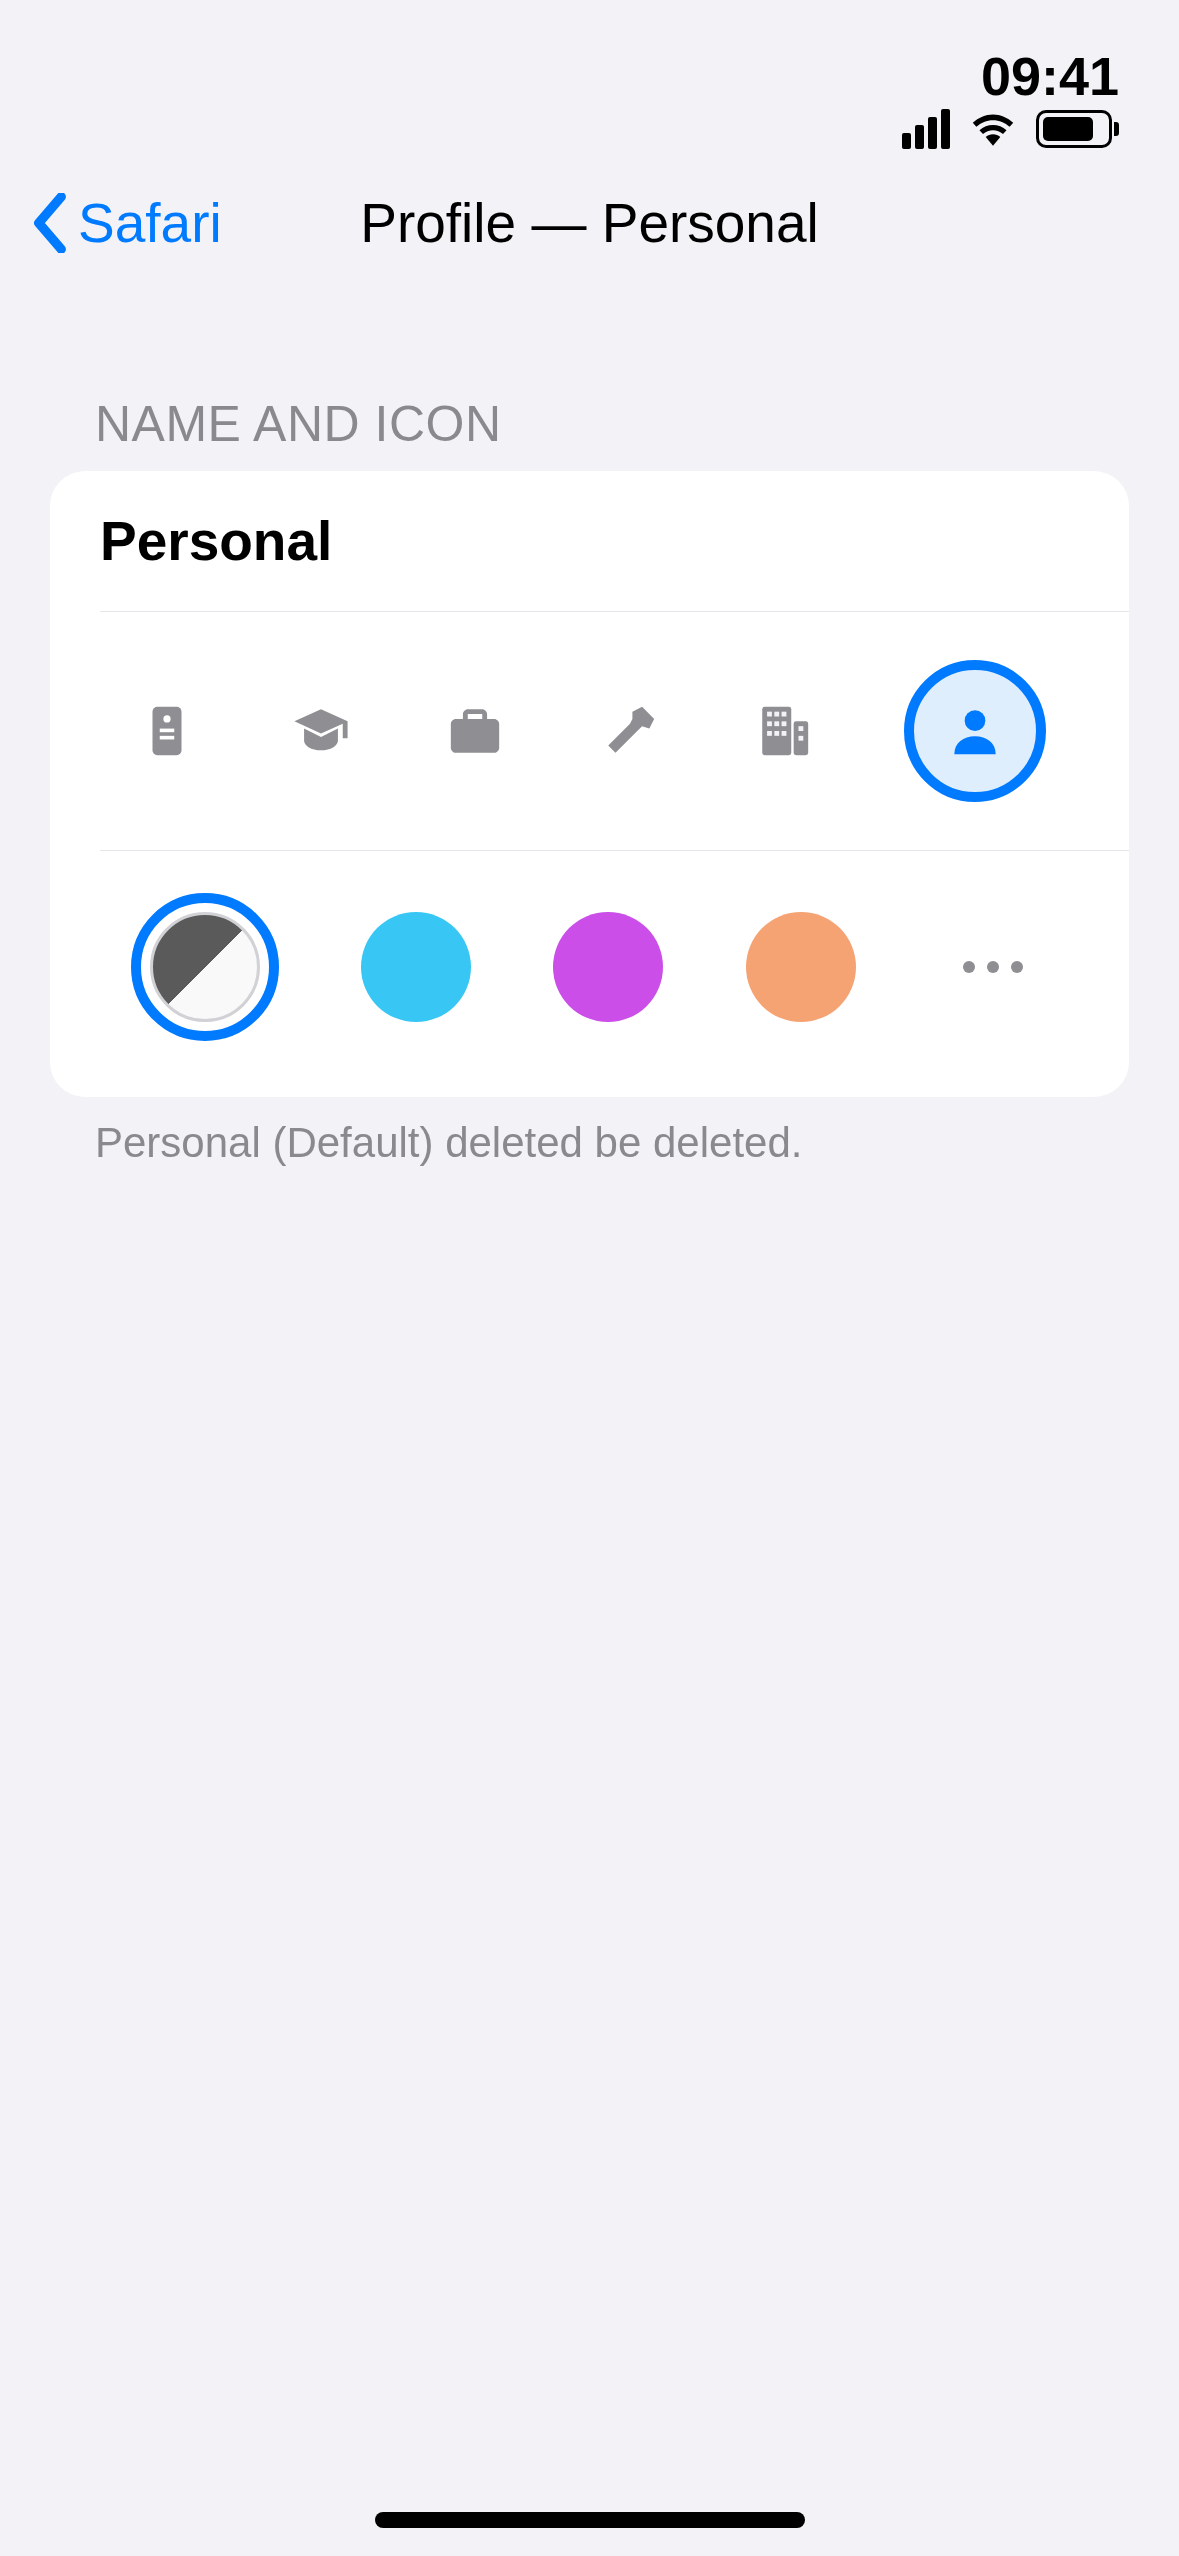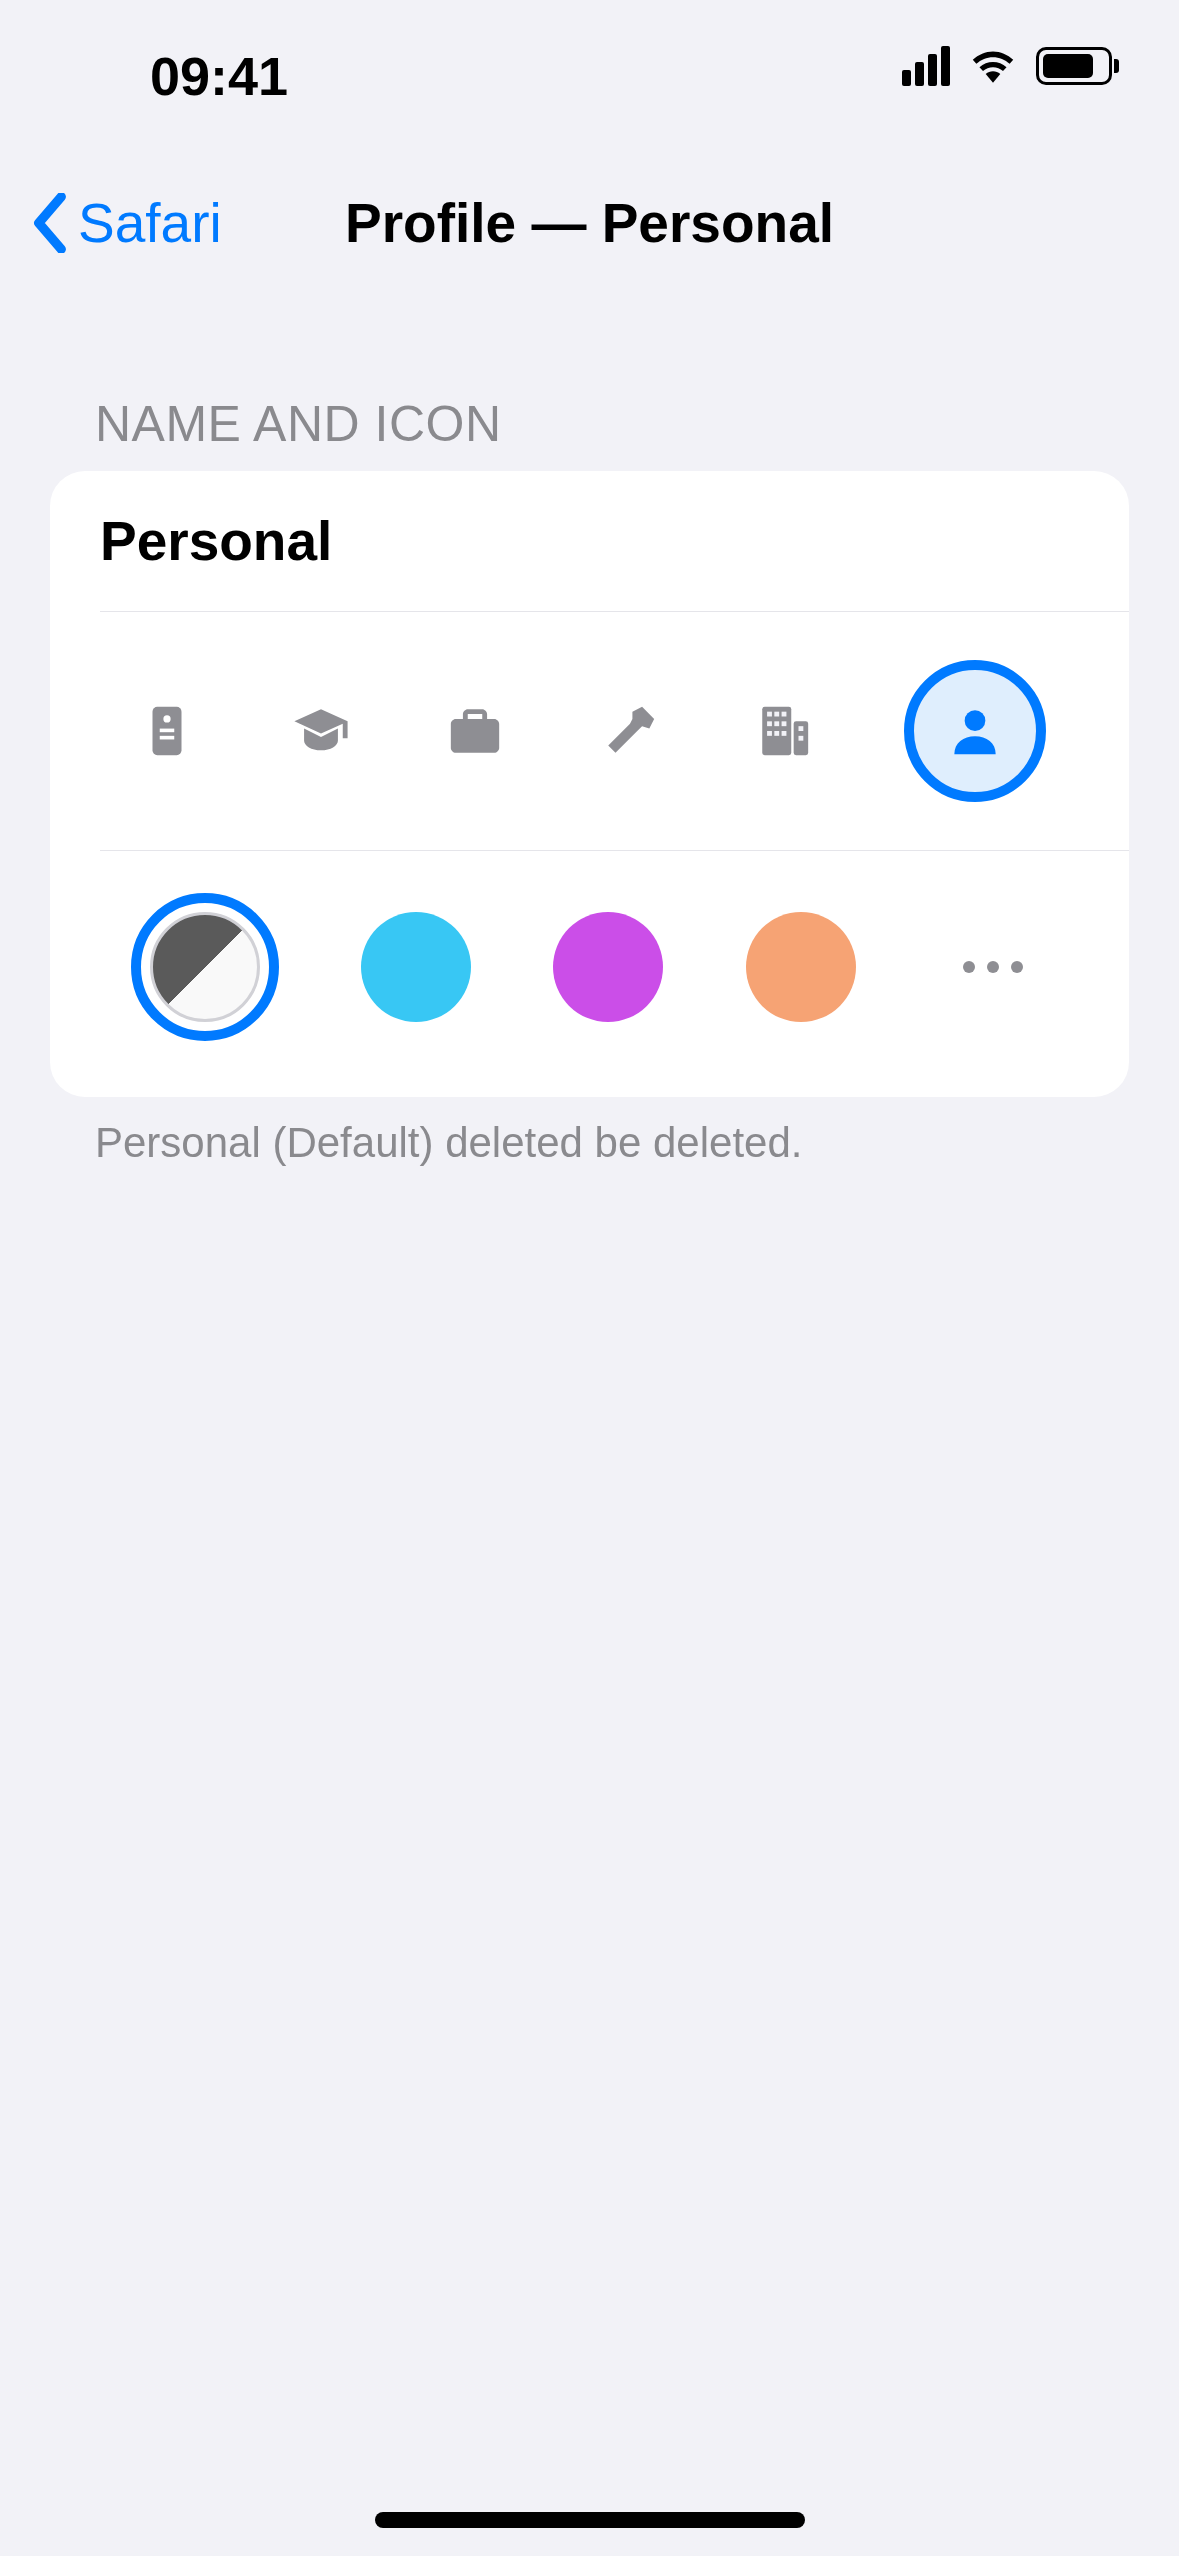--- a/index.html
+++ b/index.html
@@ -14,23 +14,24 @@
       background: #f2f2f7;
       font-family: -apple-system, BlinkMacSystemFont, "SF Pro Text", "Helvetica Neue", sans-serif;
       position: relative;
       overflow: hidden;
     }
     
     
     .status-bar {
       display: flex;
       justify-content: space-between;
-      align-items: flex-start;
+      align-items: flex-end;
       padding: 45px 60px 0 60px;
       height: 150px;
+      flex-direction: column;
     }
     .status-time {
       font-size: 54px;
       font-weight: 600;
       color: #000;
       margin-left: 90px;
     }
     .status-icons {
       display: flex;
       align-items: center;
@@ -103,21 +104,21 @@
     .chevron-left {
       width: 40px;
       height: 60px;
       margin-right: 8px;
     }
     .nav-title {
       position: absolute;
       left: 50%;
       transform: translateX(-50%);
       font-size: 55px;
-      font-weight: 700;
+      font-weight: 400;
       color: #000;
     }
     
     
     .section-header {
       font-size: 50px;
       color: #8a8a8e;
       padding: 100px 95px 18px 95px;
       text-transform: uppercase;
       letter-spacing: 0.5px;

